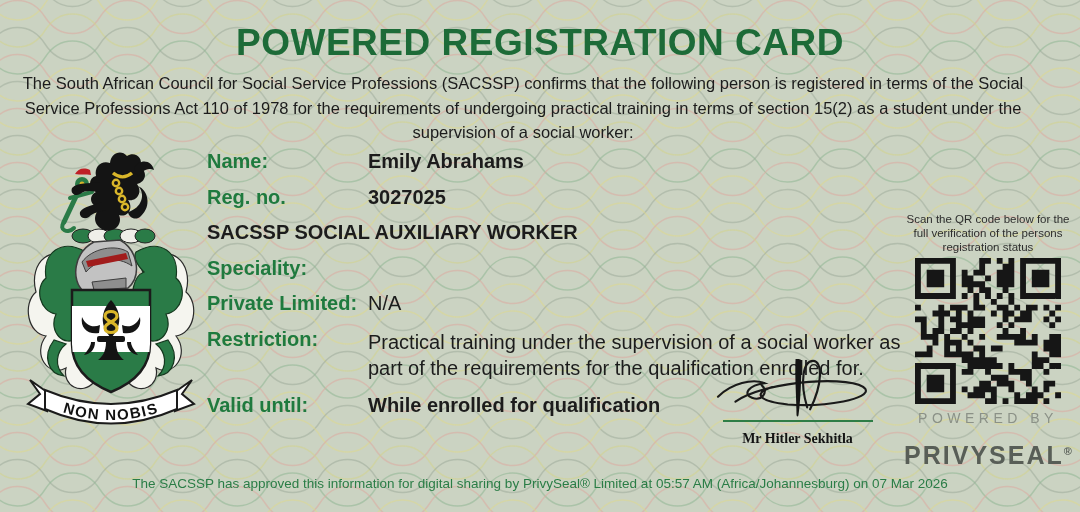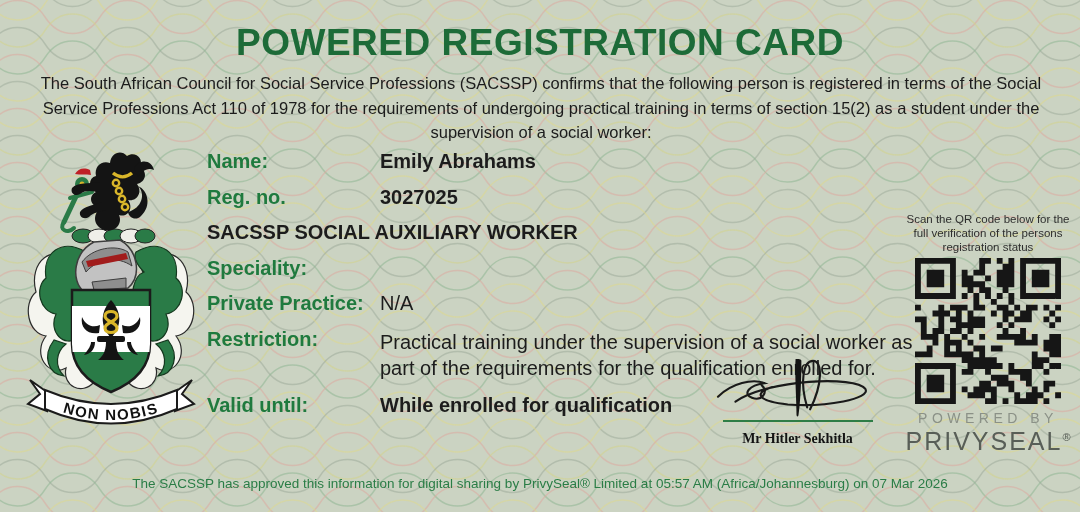--- a/index.html
+++ b/index.html
@@ -8,45 +8,45 @@
     background:var(--background,#cbd3c2);
     font-family:"Liberation Sans", sans-serif;
   }
   #waves{position:absolute; left:0; top:0; width:1080px; height:512px;}
   .title{
     position:absolute; top:22px; left:0; width:1080px; margin:0;
     text-align:center; font-size:37px; font-weight:bold; letter-spacing:.5px;
     color:var(--title-green,#1d6b38);
   }
   .intro{
-    position:absolute; top:71px; left:34px; width:1014px; margin:0;
+    position:absolute; top:71px; left:16px; width:1014px; margin:0;
     text-align:center; font-size:16.5px; line-height:24.5px;
     color:var(--text-dark,#1c1c1c);
   }
   .crest{position:absolute; left:20px; top:140px; width:182px; height:292px;}
   .crest svg{width:100%; height:100%;}
   .fields{position:absolute; left:207px; top:151px; width:730px;}
-  .field-row{display:flex; margin-bottom:14.5px; font-size:20px; line-height:21px;gap:12px;}
+  .field-row{display:flex; margin-bottom:14.5px; font-size:20px; line-height:21px;}
   .field-row:last-child{margin-top:12px;}
   .flabel{width:161px; flex-shrink:0; font-weight:bold; color:var(--label-green,#1f7a3e);}
   .fvalue{color:var(--text-dark,#1c1c1c); max-width:570px;}
   .fvalue.bold{font-weight:bold;}
   .field-row.multiline .fvalue{line-height:26px;}
   .signature{position:absolute; left:705px; top:356px; width:185px; text-align:center;}
   .sig{width:175px; height:64px; display:block; margin:0 auto;}
   .sigline{width:150px; margin:0 auto; border-bottom:2.5px solid var(--signature-line-green,#2e7d46);}
   .signame{font-family:"Liberation Serif", serif; font-weight:bold; font-size:14px;
     color:#141414; margin-top:9px;}
   .sigtitle{font-family:"Liberation Serif", serif; font-weight:bold; font-size:17px;
     color:#141414; margin-top:7px; letter-spacing:.5px;}
   .qrblock{position:absolute; left:903px; top:212px; width:170px; text-align:center;}
   .qrtext{font-size:11.5px; line-height:14px; color:#2e2e2e;}
   .qrsvg{width:146px; height:146px; display:block; margin:4px auto 0;}
   .powered{font-size:14px; letter-spacing:4.5px; color:var(--powered-grey,#8b9187); margin-top:6px;}
-  .brand{font-size:25px; letter-spacing:2px; font-weight:normal; color:var(--privyseal-grey,#585e57); margin-top:1px;}
+  .brand{font-size:25px; letter-spacing:2px; font-weight:bold; color:var(--privyseal-grey,#585e57); margin-top:15px;}
   .brand .reg{font-size:11px; vertical-align:super; letter-spacing:0;}
   .footer{
     position:absolute; top:476px; left:0; width:1080px; text-align:center;
     font-size:13.5px; color:var(--footer-green,#2a7d46);
   }
   
   .mant-green{fill:var(--shield-green,#2a7b47); stroke:#15381f; stroke-width:1.2;}
   .mant-white{fill:#f5f5ef; stroke:#2b2b2b; stroke-width:1.2;}
   .shield{fill:var(--shield-green,#2a7b47); stroke:#1b1b1b; stroke-width:2.5;}
   .band{fill:#ffffff;}
@@ -199,21 +199,21 @@
         <div class="flabel">Reg. no.</div>
         <div class="fvalue bold">3027025</div>
       </div>
       <div class="field-row">
         <div class="fvalue bold">SACSSP SOCIAL AUXILIARY WORKER</div>
       </div>
       <div class="field-row">
         <div class="flabel">Speciality:</div>
       </div>
       <div class="field-row">
-        <div class="flabel">Private Practice:</div>
+        <div class="flabel">Private Limited:</div>
         <div class="fvalue">N/A</div>
       </div>
       <div class="field-row multiline">
         <div class="flabel">Restriction:</div>
         <div class="fvalue">Practical training under the supervision of a social worker as part of the requirements for the qualification enrolled for.</div>
       </div>
       <div class="field-row">
         <div class="flabel">Valid until:</div>
         <div class="fvalue bold">While enrolled for qualification</div>
       </div>

